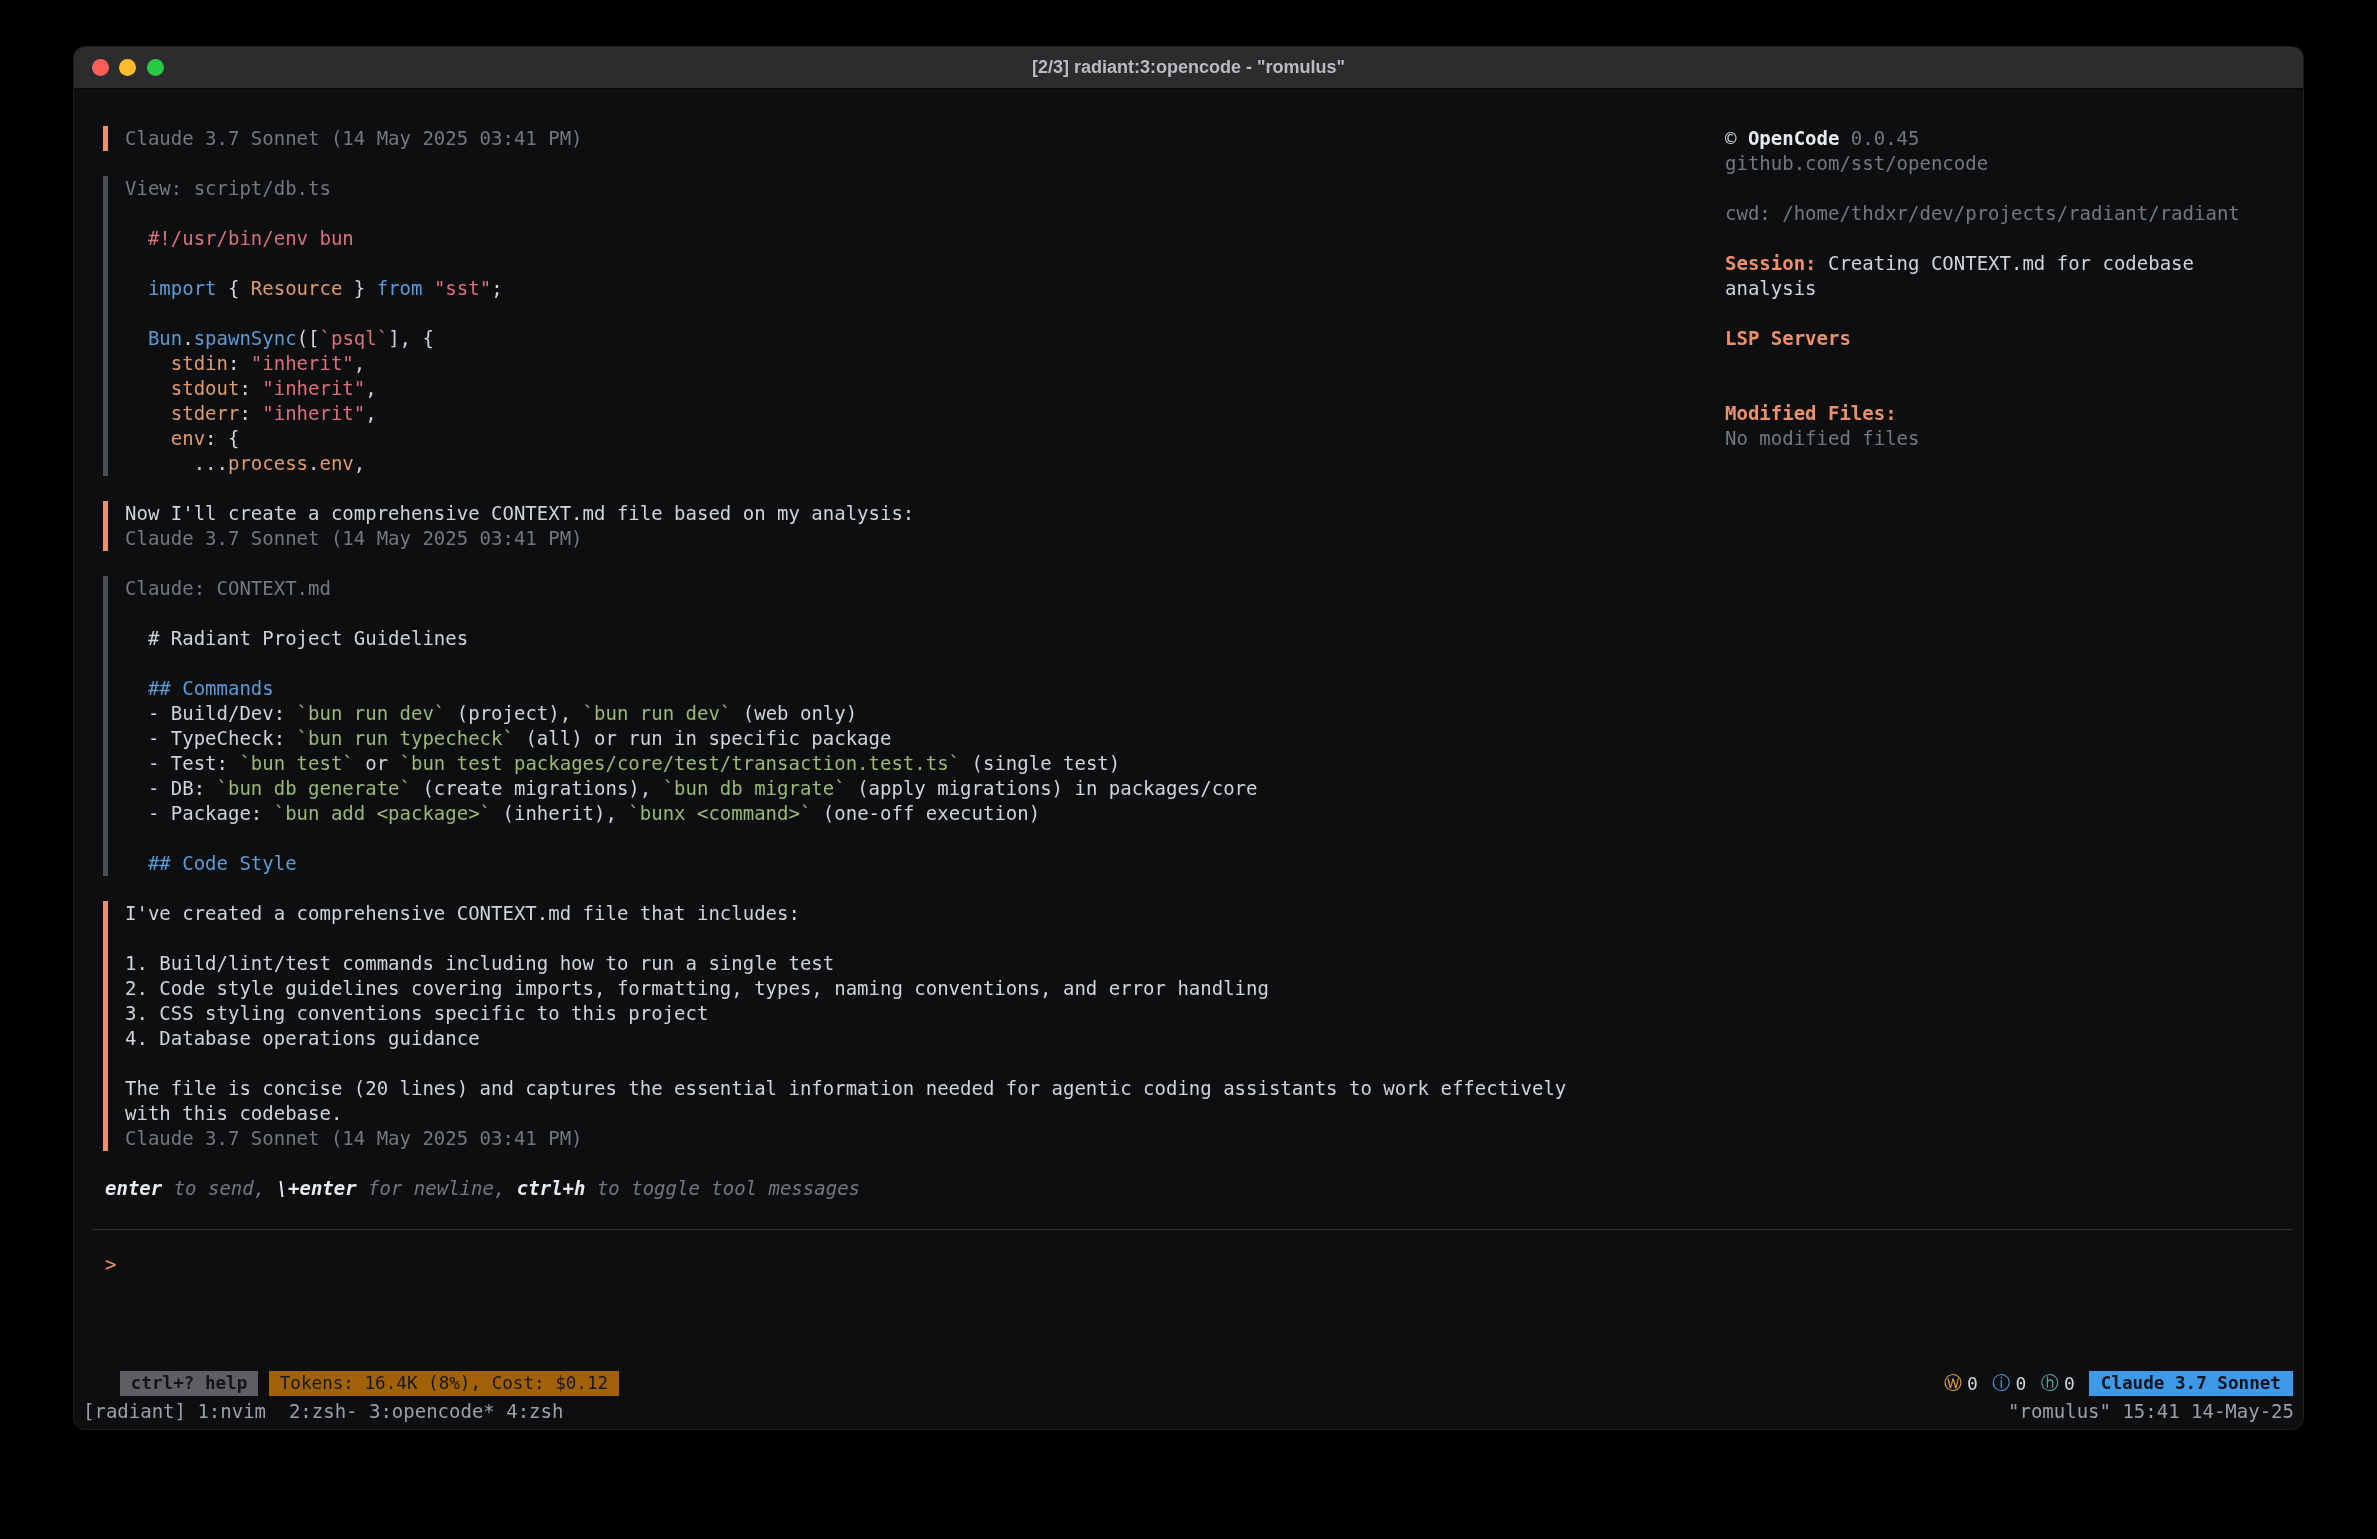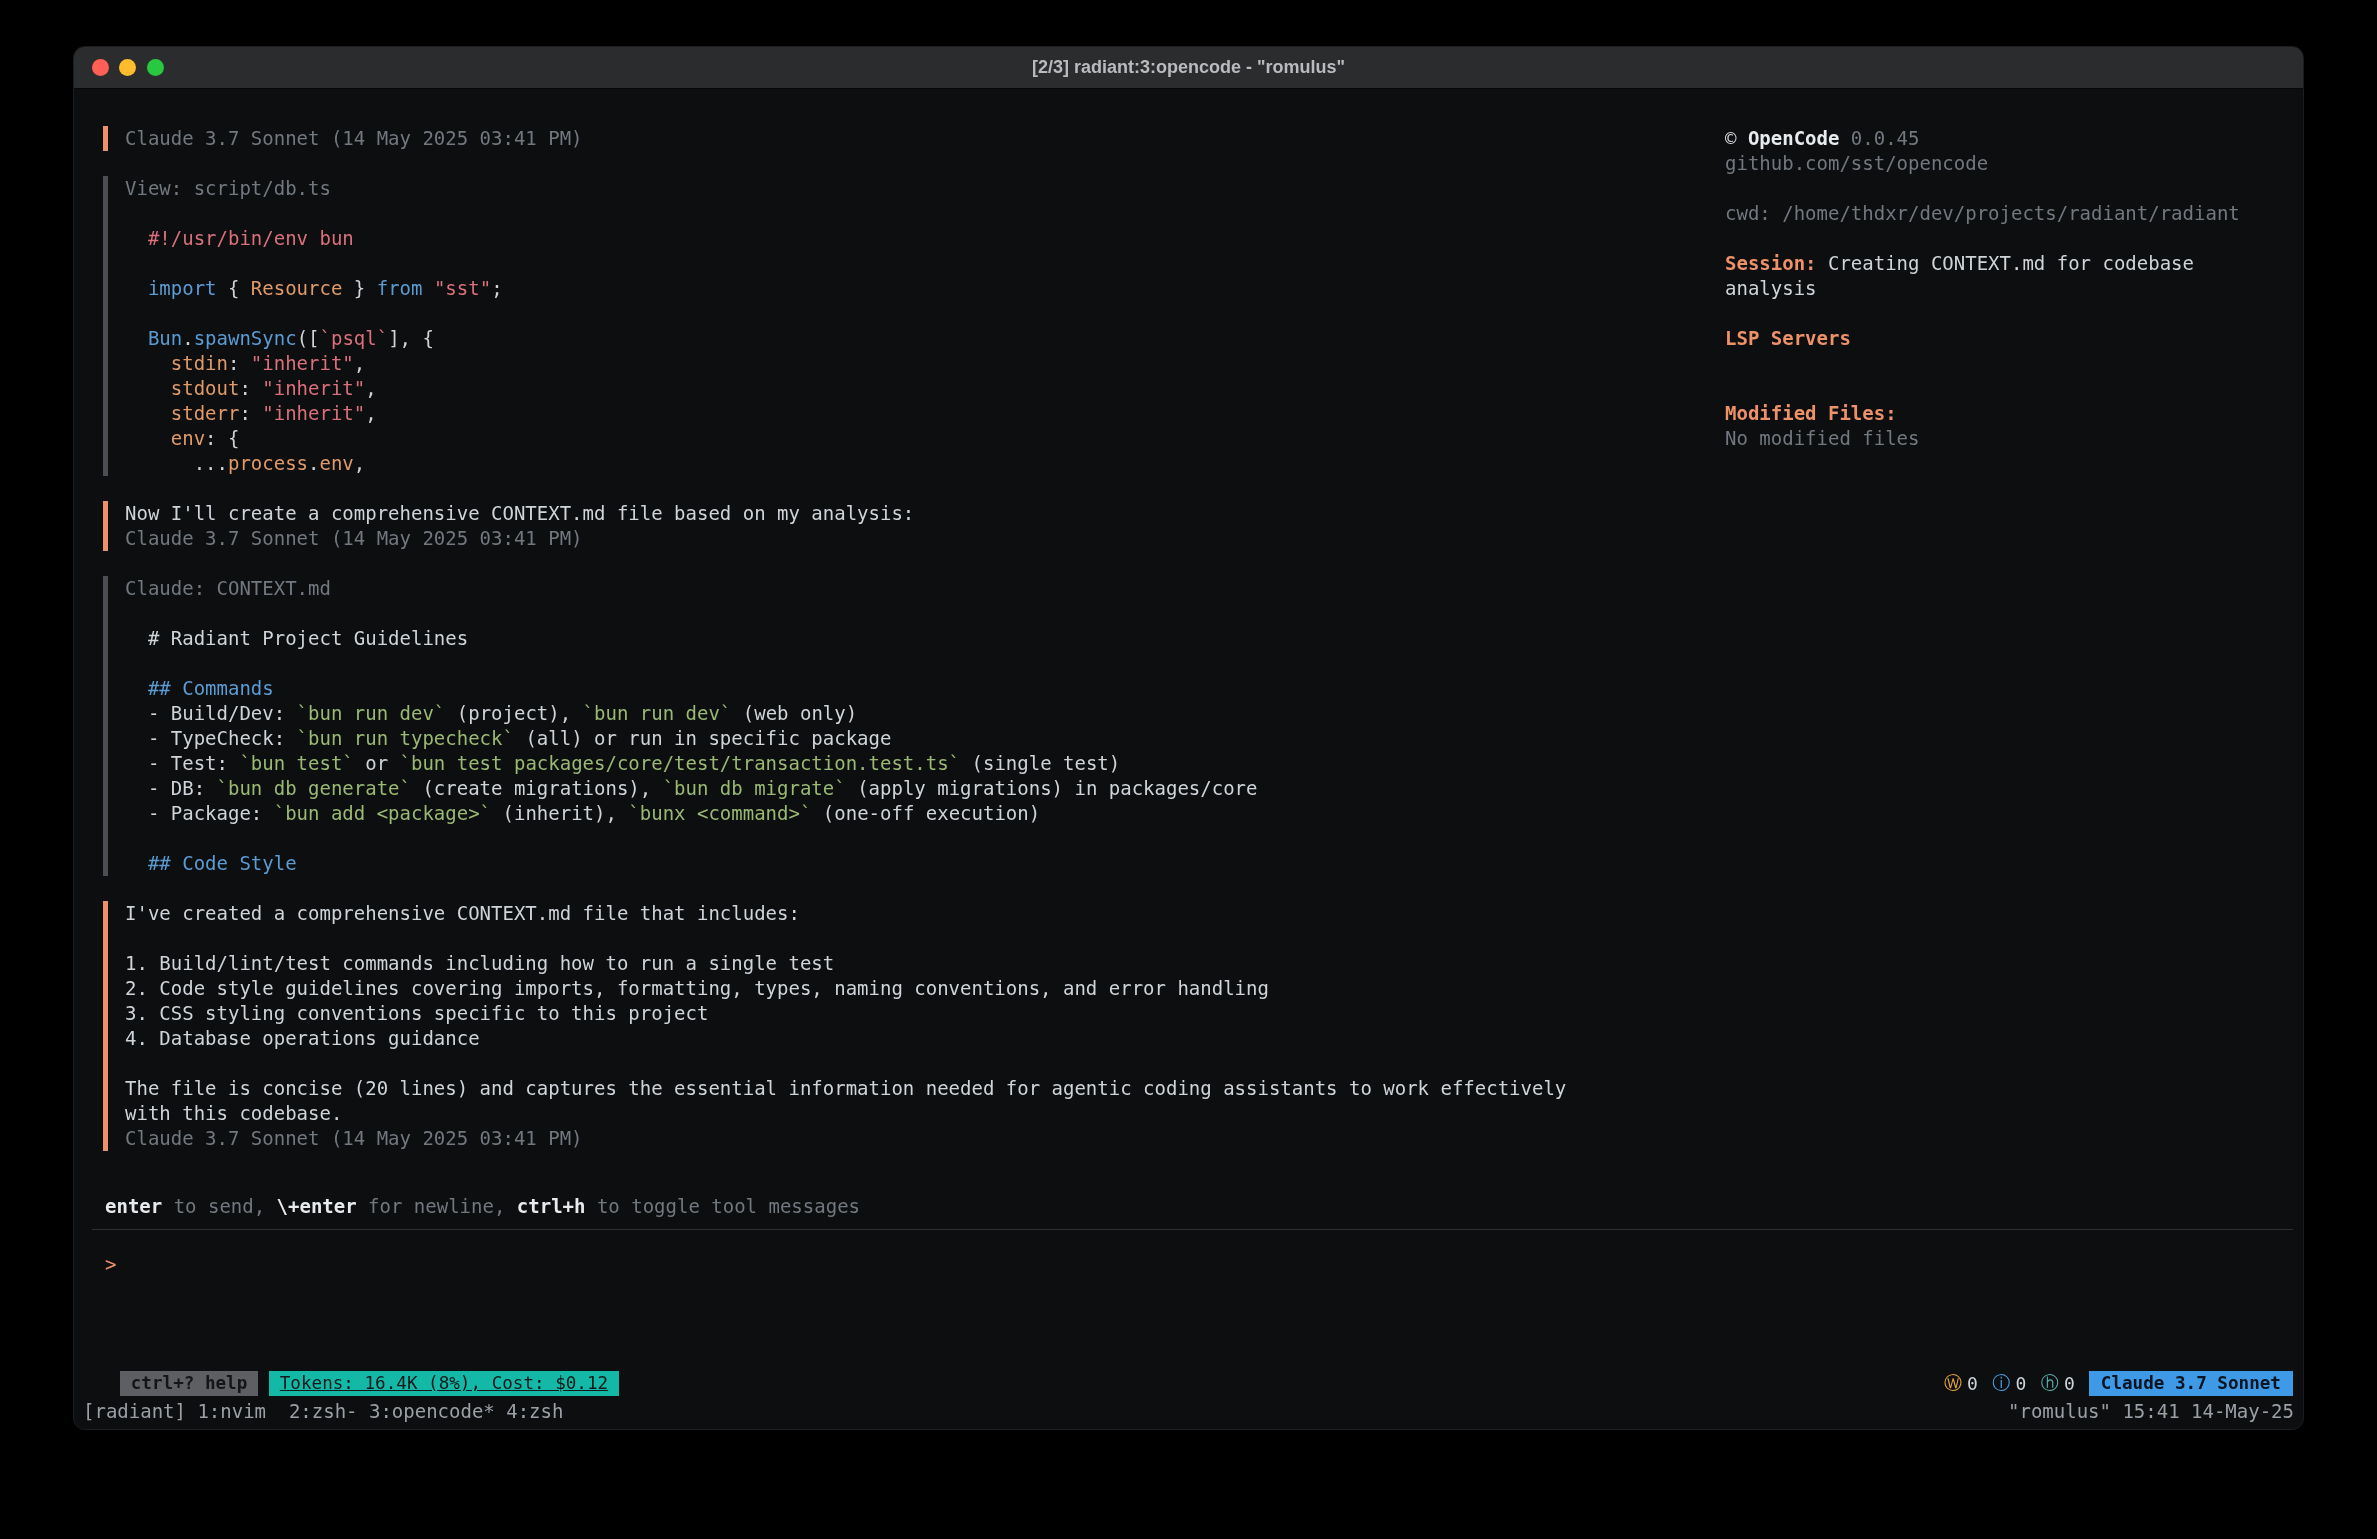--- a/index.html
+++ b/index.html
@@ -27,42 +27,42 @@
   .content { flex:1 1 auto; position:relative; font-size:19px; line-height:25px; color:#cfd4d9; }
   .t-line { white-space:pre; min-height:25px; }
 
   .main { position:absolute; left:29px; top:37px; width:1585px; }
   .block { margin-bottom:25px; padding-left:17px; border-left:5.2px solid transparent; }
   .block.message { border-left-color:#ec9168; }
   .block.tool { border-left-color:#4a4d52; }
 
   .sidebar { position:absolute; left:1651px; top:37px; width:568px; }
 
-  .help { position:absolute; left:31px; bottom:149px; white-space:pre; }
+  .help { position:absolute; left:31px; bottom:167px; white-space:pre;font-style:italic; }
   .divider { position:absolute; left:18px; right:10.4px; bottom:138px; border-top:1.3px solid #2e3033; }
   .prompt-row { position:absolute; left:31px; right:39px; bottom:91px; display:flex; align-items:center; gap:11.7px; }
   .prompt-input { flex:1; height:25px; }
 
   .c-white { color:#cfd4d9; }
   .c-white-bold { color:#e8ebee; font-weight:bold; }
   .c-gray { color:#72787f; }
   .c-blue { color:#5b9bd3; }
   .c-green { color:#9ab973; }
   .c-red { color:#d9707c; }
   .c-orange { color:#e09a6a; }
   .c-accent { color:#ec9168; }
   .c-accent-bold { color:#ec9168; font-weight:bold; }
 
   .status-bar {
     flex:0 0 auto; height:30px; display:flex; align-items:center;
     padding:0 10.4px; gap:11.7px; font-size:17.6px;
   }
   .chip { height:25px; display:flex; align-items:center; padding:0 10.4px; white-space:pre; }
   .chip.help-chip { background:#5d5f63; color:#141517; font-weight:bold;margin-left:36px; }
-  .chip.tokens-chip { background:#14b8a6; color:#17181a;text-decoration:underline; }
+  .chip.tokens-chip { background:#a16207; color:#17181a; }
   .right-status { margin-left:auto; display:flex; align-items:center; gap:14.4px; }
   .diag { display:flex; align-items:center; gap:5.2px; font-size:18px; }
   .diag-w { color:#e2a33b; }
   .diag-i { color:#4f9fe8; }
   .diag-h { color:#53b0a8; }
   .diag-count { color:#cfd4d9; }
   .model-chip { background:#3e9ae6; color:#0b1420; font-weight:bold; height:25px; display:flex; align-items:center; padding:0 11.7px; white-space:pre; }
 
   .tmux-bar {
     flex:0 0 auto; height:31px; display:flex; align-items:center; justify-content:space-between;

